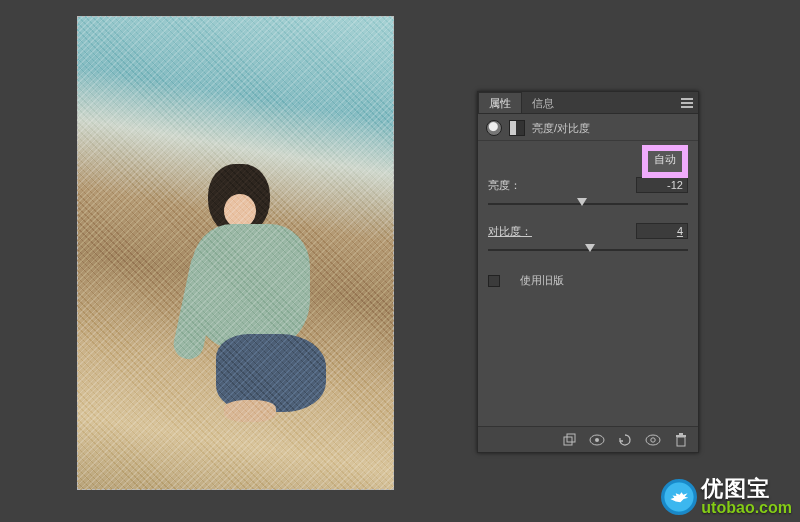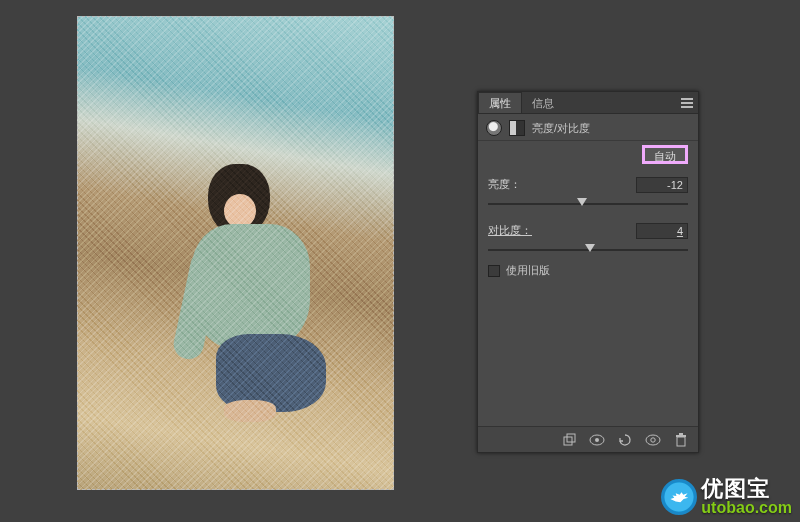--- a/index.html
+++ b/index.html
@@ -145,31 +145,31 @@
   }
   .adj-icon2 {
     width: 16px; height: 16px;
     background: linear-gradient(90deg,#ccc 0 45%, #333 45% 100%);
     border: 1px solid #222;
   }
 
   .panel-body { flex: 1; padding: 8px 10px 4px; position: relative; }
   .auto-btn {
     position: absolute; right: 10px; top: 4px;
-    width: 46px; height: 19px;
+    width: 46px; height: 33px;
     background: #575757;
-    border: 3px solid #f0abfc;
+    border: 6px solid #f0abfc;
     font-size: 11px; color: #ddd;
     text-align: center; line-height: 16px;
     cursor: pointer;
   }
 
   .ctrl-row { margin-top: 28px; }
   .ctrl-row + .ctrl-row { margin-top: 14px; text-decoration: underline; }
-  .ctrl-top { display: flex; }
+  .ctrl-top { display: flex; align-items: center; }
   .ctrl-label { font-size: 11px; color: #d4d4d4; }
   .ctrl-val {
     margin-left: auto;
     width: 52px; height: 16px;
     background: #3c3c3c;
     border: 1px solid #2a2a2a;
     color: #d8d8d8;
     font-size: 11px;
     text-align: right;
     padding: 0 4px;
@@ -187,22 +187,22 @@
   .slider-thumb {
     position: absolute; top: -1px;
     width: 0; height: 0;
     border-left: 5px solid transparent;
     border-right: 5px solid transparent;
     border-top: 8px solid #c8c8c8;
     transform: translateX(-5px);
   }
 
   .checkbox-row {
-    margin-top: 8px;
-    display: flex; align-items: center; gap: 6px;
+    margin-top: 18px;
+    display: flex; align-items: center; gap: 20px;
   }
   .checkbox {
     width: 12px; height: 12px;
     background: #3b3b3b;
     border: 1px solid #222;
     cursor: pointer;
   }
 
   
   .panel-footer {

